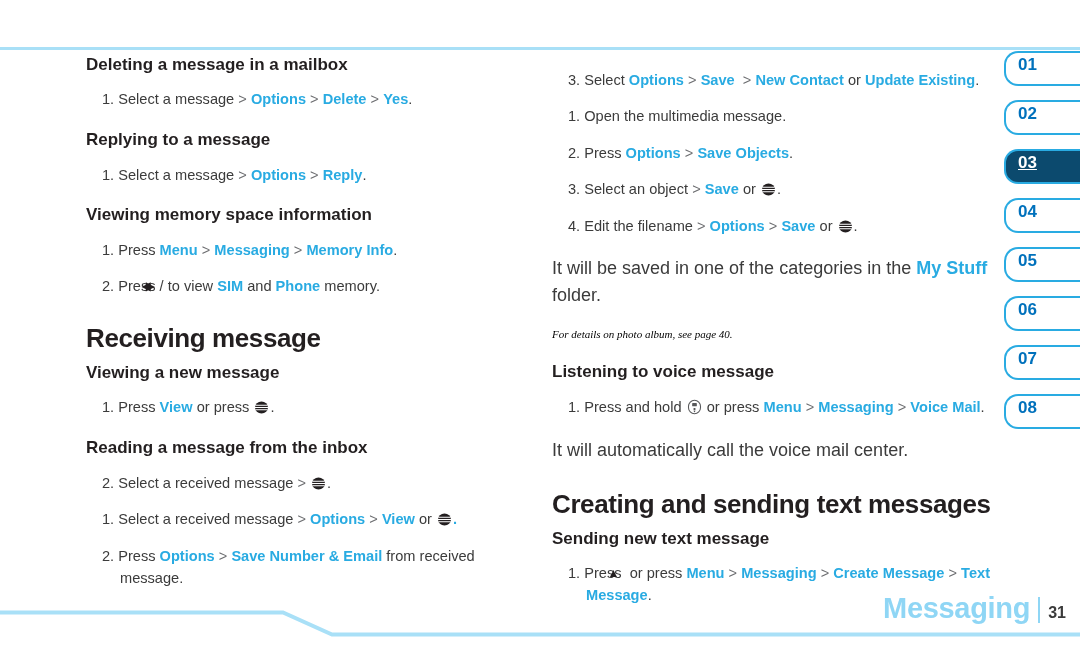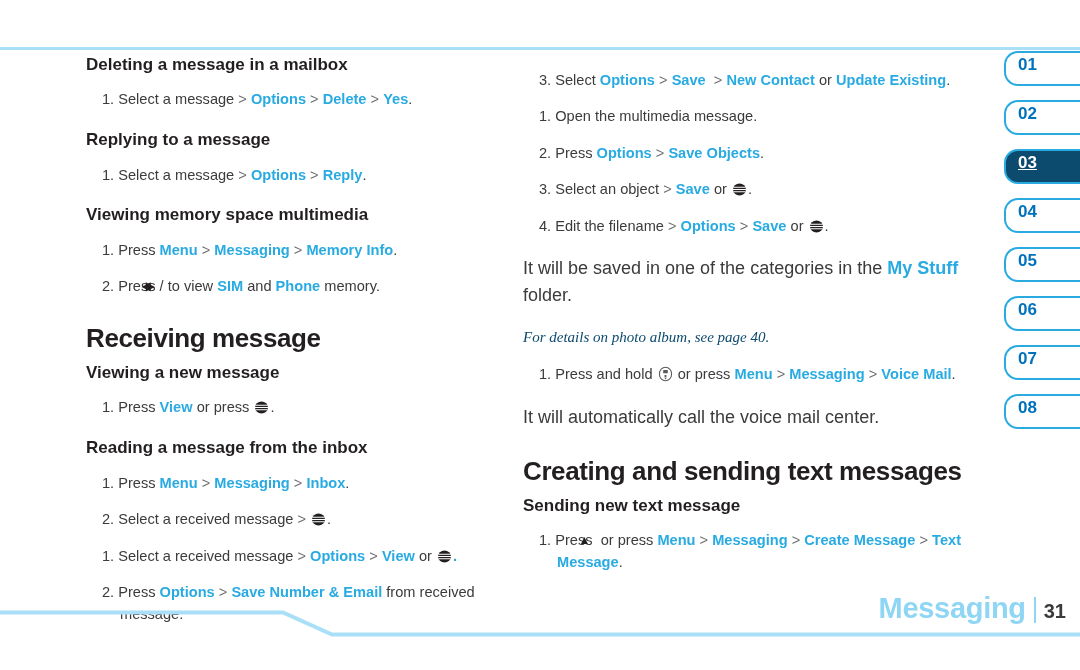--- a/index.html
+++ b/index.html
@@ -29,21 +29,21 @@
     left: 0; top: 600px;
     width: 1080px; height: 50px;
   }
 
   
   .column {
     position: absolute;
     top: 55px;
   }
   #left-column  { left: 86px;  width: 430px; }
-  #right-column { left: 523px; width: 440px; }
+  #right-column { left: 552px; width: 440px; }
 
   
   .chapter-title {
     font-size: 26px;
     font-weight: bold;
     letter-spacing: -0.4px;
     line-height: 1.08;
     color: #231f20;
     margin: 26px 0 11px 0;
   }
@@ -63,25 +63,25 @@
     padding-left: 18px;
     text-indent: -18px;
     margin-left: 16px;
   }
   .note {
     font-size: 18px;
     line-height: 1.50;
     color: #3b3b3b;
   }
   .note-italic {
-    font-size: 15px;
+    font-size: 11px;
     line-height: 1.45;
     font-style: italic;
     font-family: "Liberation Serif", serif;
-    color: #0c4a6e;
+    color: #000000;
   }
   .hl { color: #29abe2; font-weight: bold; }
   .sep { color: #6d6e71; font-weight: normal; }
 
   
   .att-icon {
     display: inline-block;
     width: 15px; height: 13px;
     vertical-align: -2px;
     position: relative;
@@ -145,54 +145,53 @@
     padding-right: 8px;
   }
   #footer-divider {
     width: 2px;
     height: 26px;
     background: #8fd6f5;
     align-self: flex-end;
     margin-bottom: 2px;
   }
   #footer-page {
-    font-size: 20px;
+    font-size: 16px;
     font-weight: bold;
     color: #3b3b3b;
     padding-left: 8px;
   }
 </style>
 </head>
 <body>
 
 <div id="top-rule"></div>
 
 <div id="left-column" class="column">
 
   <h3 class="sub-head first">Deleting a message in a mailbox</h3>
   <p class="step"><span>1. Select a message </span><span class="sep">&gt;</span> <span class="hl">Options</span> <span class="sep">&gt;</span> <span class="hl">Delete</span> <span class="sep">&gt;</span> <span class="hl">Yes</span><span>.</span></p>
 
   <h3 class="sub-head">Replying to a message</h3>
   <p class="step"><span>1. Select a message </span><span class="sep">&gt;</span> <span class="hl">Options</span> <span class="sep">&gt;</span> <span class="hl">Reply</span><span>.</span></p>
 
-  <h3 class="sub-head">Viewing memory space multimedia</h3>
+  <h3 class="sub-head">Viewing memory space information</h3>
   <p class="step"><span>1. Press </span><span class="hl">Menu</span> <span class="sep">&gt;</span> <span class="hl">Messaging</span> <span class="sep">&gt;</span> <span class="hl">Memory Info</span><span>.</span></p>
   <p class="step"><span>2. Press </span><span class="tri">◀</span><span>/</span><span class="tri">▶</span><span> to view </span><span class="hl">SIM</span><span> and </span><span class="hl">Phone</span><span> memory.</span></p>
 
   <h1 class="chapter-title">Receiving message</h1>
 
   <h3 class="sub-head first">Viewing a new message</h3>
   <p class="step"><span>1. Press </span><span class="hl">View</span><span> or press </span><span class="att-icon"><svg viewBox="0 0 30 26" width="15" height="13">
           <ellipse cx="15" cy="13" rx="13" ry="12" fill="#231f20"></ellipse>
           <path d="M2.6 8.5 H27.4 M1.3 13 H28.7 M2.6 17.5 H27.4" stroke="#ffffff" stroke-width="2.1" fill="none"></path>
           <ellipse cx="15" cy="13" rx="13" ry="12" fill="none" stroke="#ffffff" stroke-width="0"></ellipse>
         </svg></span><span>.</span></p>
 
   <h3 class="sub-head">Reading a message from the inbox</h3>
-  <p class="step"><span>1. Press </span><span class="hl">Menu</span> <span class="sep">&gt;</span> <span class="hl">Messaging</span> <span class="sep">&gt;</span> <span class="hl">Inbox</span><span>.</span></p>
   <p class="step"><span>2. Select a received message </span><span class="sep">&gt;</span> <span class="att-icon"><svg viewBox="0 0 30 26" width="15" height="13">
           <ellipse cx="15" cy="13" rx="13" ry="12" fill="#231f20"></ellipse>
           <path d="M2.6 8.5 H27.4 M1.3 13 H28.7 M2.6 17.5 H27.4" stroke="#ffffff" stroke-width="2.1" fill="none"></path>
         </svg></span><span>.</span></p>
 
   <p class="step"><span>1. Select a received message </span><span class="sep">&gt;</span> <span class="hl">Options</span> <span class="sep">&gt;</span> <span class="hl">View</span><span> or </span><span class="att-icon"><svg viewBox="0 0 30 26" width="15" height="13">
           <ellipse cx="15" cy="13" rx="13" ry="12" fill="#231f20"></ellipse>
           <path d="M2.6 8.5 H27.4 M1.3 13 H28.7 M2.6 17.5 H27.4" stroke="#ffffff" stroke-width="2.1" fill="none"></path>
         </svg></span><span class="hl">.</span></p>
   <p class="step"><span>2. Press </span><span class="hl">Options</span> <span class="sep">&gt;</span> <span class="hl">Save Number &amp; Email</span><span> from received message.</span></p>
@@ -208,20 +207,21 @@
           <ellipse cx="15" cy="13" rx="13" ry="12" fill="#231f20"></ellipse>
           <path d="M2.6 8.5 H27.4 M1.3 13 H28.7 M2.6 17.5 H27.4" stroke="#ffffff" stroke-width="2.1" fill="none"></path>
         </svg></span><span>.</span></p>
   <p class="step"><span>4. Edit the filename </span><span class="sep">&gt;</span> <span class="hl">Options</span> <span class="sep">&gt;</span> <span class="hl">Save</span><span> or </span><span class="att-icon"><svg viewBox="0 0 30 26" width="15" height="13">
           <ellipse cx="15" cy="13" rx="13" ry="12" fill="#231f20"></ellipse>
           <path d="M2.6 8.5 H27.4 M1.3 13 H28.7 M2.6 17.5 H27.4" stroke="#ffffff" stroke-width="2.1" fill="none"></path>
         </svg></span><span>.</span></p>
   <p class="note"><span>It will be saved in one of the categories in the </span><span class="hl">My Stuff</span><span> folder.</span></p>
   <p class="note-italic">For details on photo album, see page 40.</p>
 
+  <h3 class="sub-head">Listening to voice message</h3>
   <p class="step"><span>1. Press and hold </span><span class="key-icon"><svg viewBox="0 0 22 24" width="15" height="16">
           <rect x="2" y="2" width="18" height="20" rx="9" ry="9" fill="none" stroke="#58595b" stroke-width="1.6"></rect>
           <rect x="7.5" y="6" width="7" height="5" rx="1" fill="#58595b"></rect>
           <rect x="9.6" y="13.5" width="2.8" height="3.6" fill="#58595b"></rect>
           <circle cx="11" cy="18.8" r="1.1" fill="#58595b"></circle>
         </svg></span><span> or press </span><span class="hl">Menu</span> <span class="sep">&gt;</span> <span class="hl">Messaging</span> <span class="sep">&gt;</span> <span class="hl">Voice Mail</span><span>.</span></p>
   <p class="note">It will automatically call the voice mail center.</p>
 
   <h1 class="chapter-title">Creating and sending text messages</h1>
 

